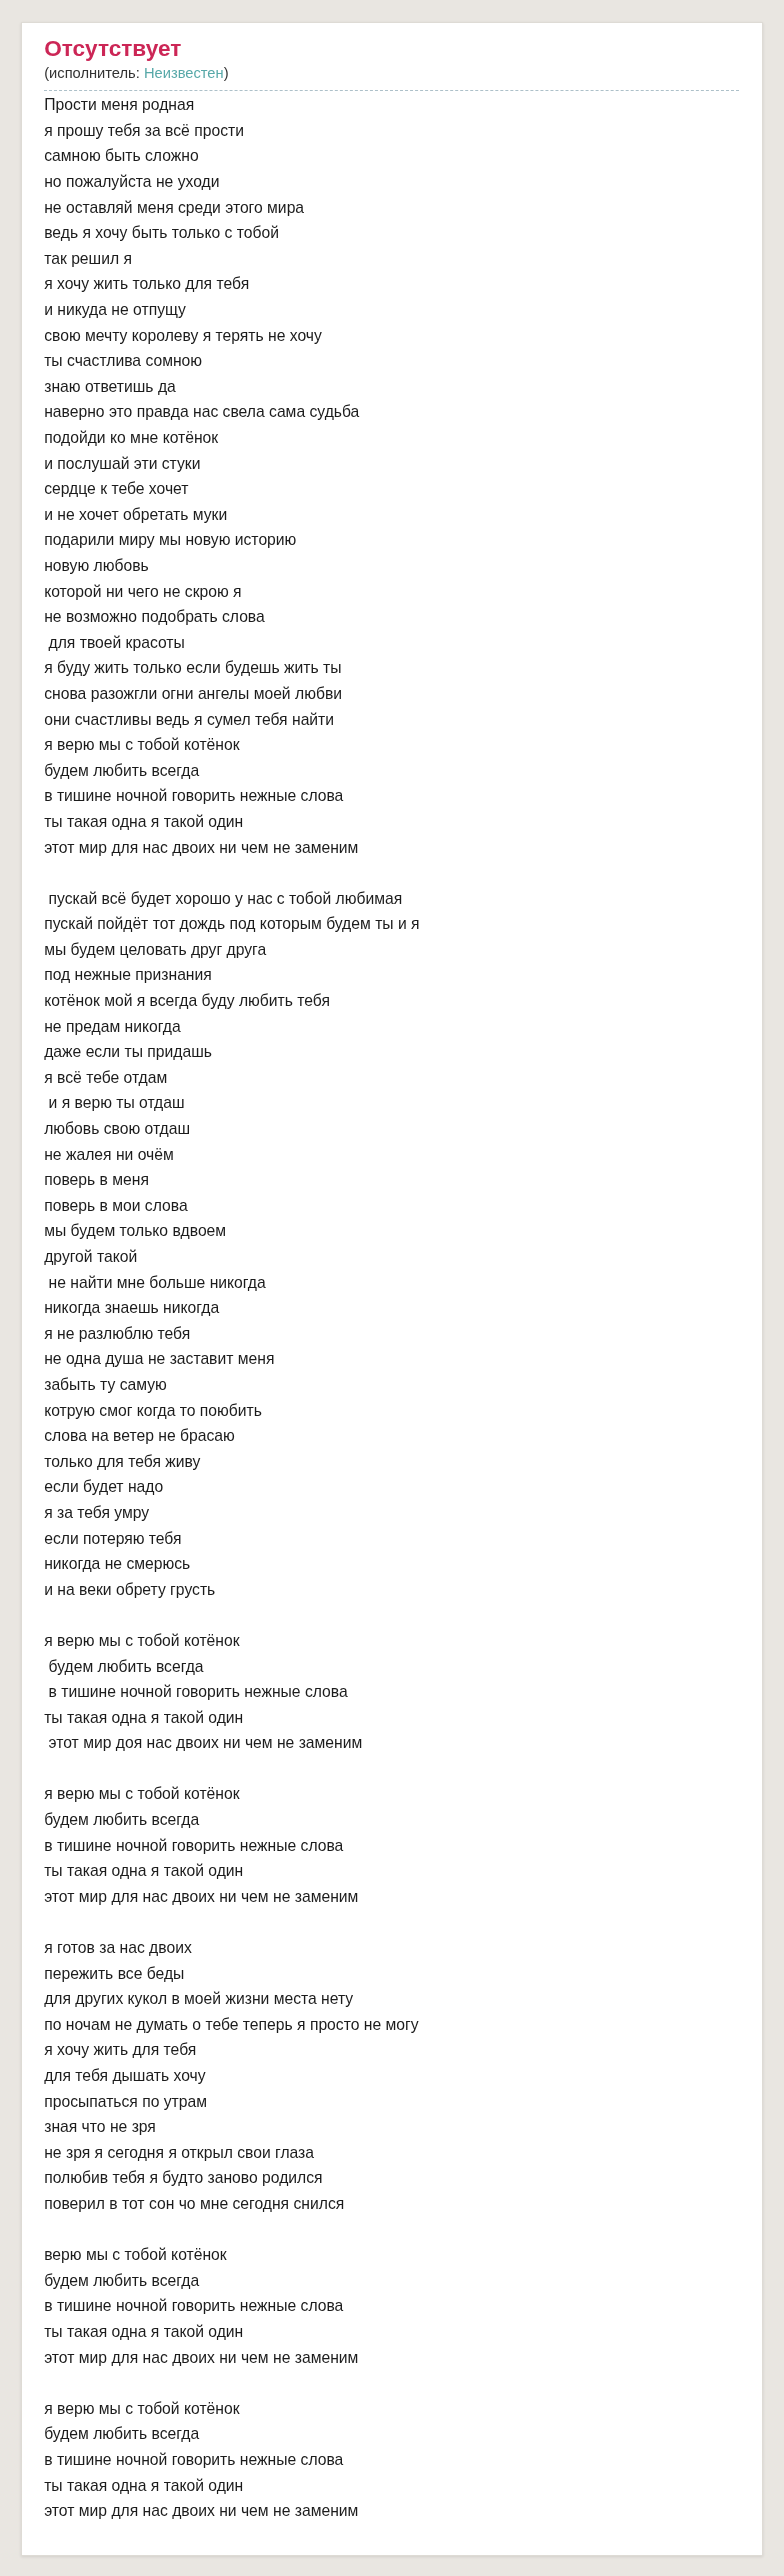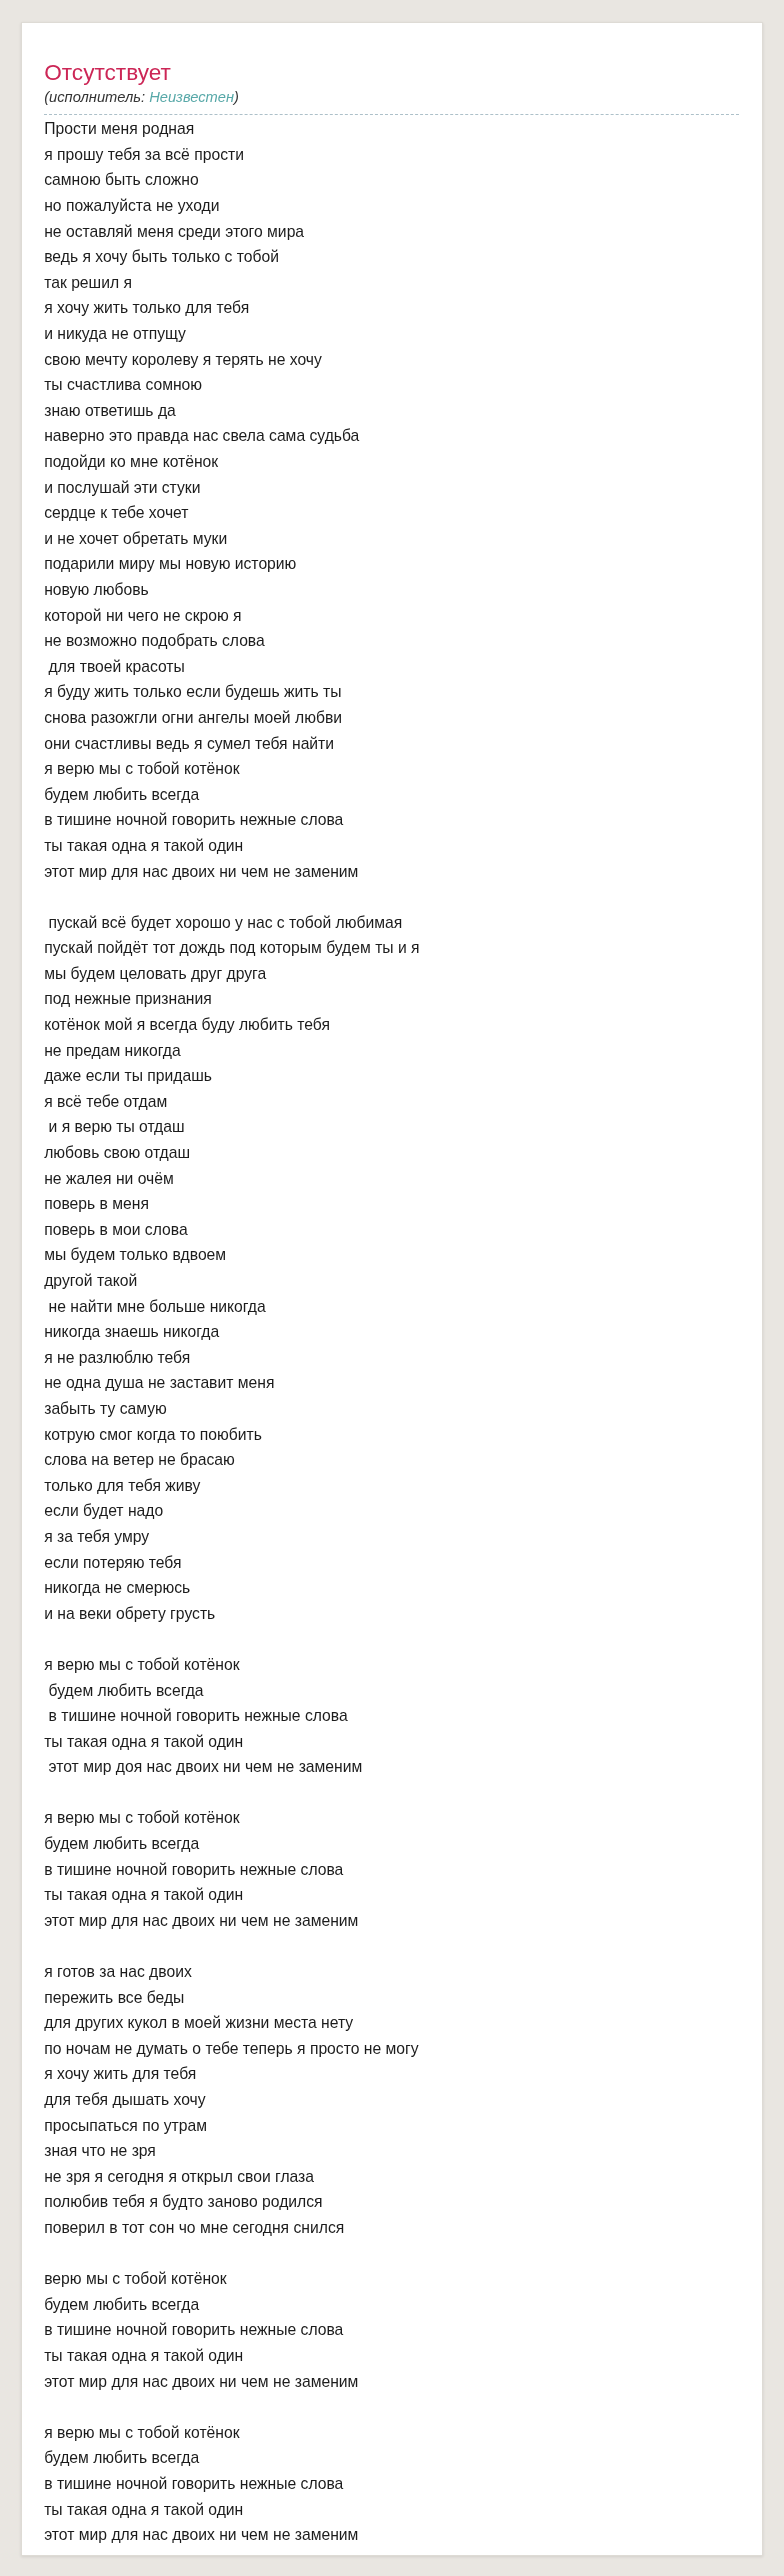--- a/index.html
+++ b/index.html
@@ -26,32 +26,30 @@
     border: 1px solid #dedbd5;
     box-shadow: 0 1px 2.9px rgba(0,0,0,0.10);
     padding: 13.7px 23.5px 0 22.6px;
     overflow: hidden;
   }
   .song-title {
     display: inline-block;
     color: #cc2656;
     font-size: 22.6px;
     line-height: 26.5px;
-    font-weight: normal;
+    font-weight: bold;
     text-decoration: none;
     cursor: pointer;
-    margin-top: 24px;
   }
   .artist-line {
     margin-top: 2px;
     font-size: 14.7px;
     line-height: 17.7px;
     color: #333333;
     padding-bottom: 7.8px;
-    font-style: italic;
   }
   .artist-line .artist-link {
     color: #57a8a8;
     text-decoration: none;
     cursor: pointer;
   }
   .divider {
     border-bottom: 1px dashed #adc0c9;
     height: 0;
   }

